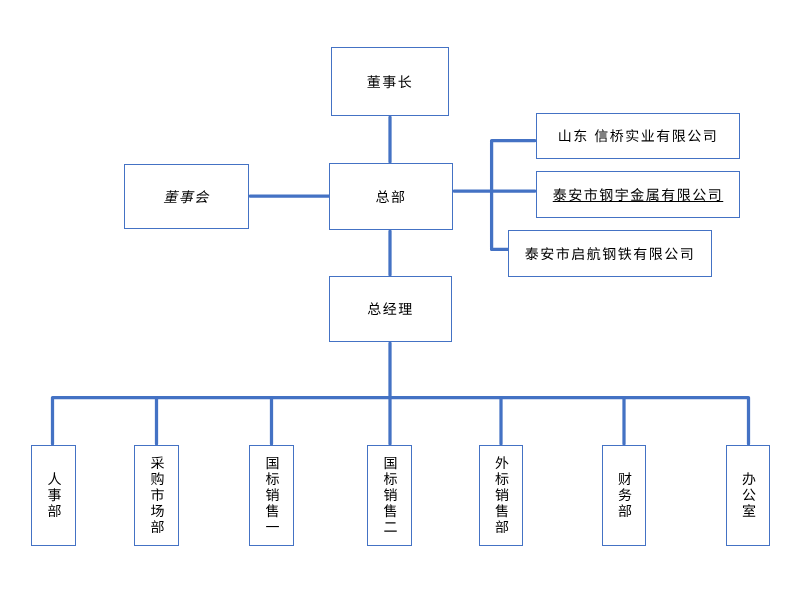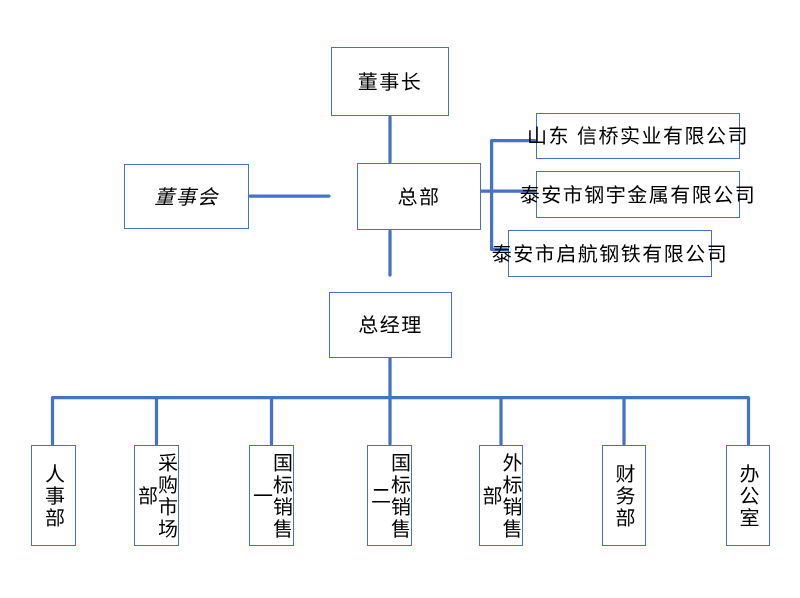--- a/index.html
+++ b/index.html
@@ -25,42 +25,42 @@
   }
   .node {
     position: absolute;
     box-sizing: border-box;
     border: 1px solid #4472c4;
     background: #ffffff;
     display: flex;
     align-items: center;
     justify-content: center;
     color: #000000;
-    font-size: 20px;
+    font-size: 14px;
     font-weight: 300;
     text-align: center;
     line-height: 1;
   }
   .node .lbl {
     letter-spacing: 1.5px;
     white-space: nowrap;
   }
   .node.vertical .lbl {
     writing-mode: vertical-rl;
     text-orientation: upright;
     letter-spacing: 2px;
     white-space: normal;
   }
   
   #node-chairman        { left: 331px; top: 47px;  width: 118px; height: 69px; }
   #node-board           { left: 124px; top: 164px; width: 125px; height: 65px; font-style: italic; }
-  #node-headquarters    { left: 329px; top: 163px; width: 124px; height: 67px; margin-left: 28px; }
-  #node-general-manager { left: 329px; top: 276px; width: 123px; height: 66px; margin-top: 16px; }
+  #node-headquarters    { left: 329px; top: 163px; width: 124px; height: 67px; }
+  #node-general-manager { left: 329px; top: 276px; width: 123px; height: 66px; }
   #node-company1        { left: 536px; top: 113px; width: 204px; height: 46px; text-align: right; }
-  #node-company2        { left: 536px; top: 171px; width: 204px; height: 47px; }
+  #node-company2        { left: 536px; top: 171px; width: 204px; height: 47px; text-decoration: underline; }
   #node-company3        { left: 508px; top: 230px; width: 204px; height: 47px; }
   #node-dept1           { left: 31px;  top: 445px; width: 45px;  height: 101px; }
   #node-dept2           { left: 134px; top: 445px; width: 45px;  height: 101px; }
   #node-dept3           { left: 249px; top: 445px; width: 45px;  height: 101px; }
   #node-dept4           { left: 367px; top: 445px; width: 45px;  height: 101px; }
   #node-dept5           { left: 479px; top: 445px; width: 44px;  height: 101px; }
   #node-dept6           { left: 602px; top: 445px; width: 44px;  height: 101px; }
   #node-dept7           { left: 726px; top: 445px; width: 44px;  height: 101px; }
 </style>
 </head>

